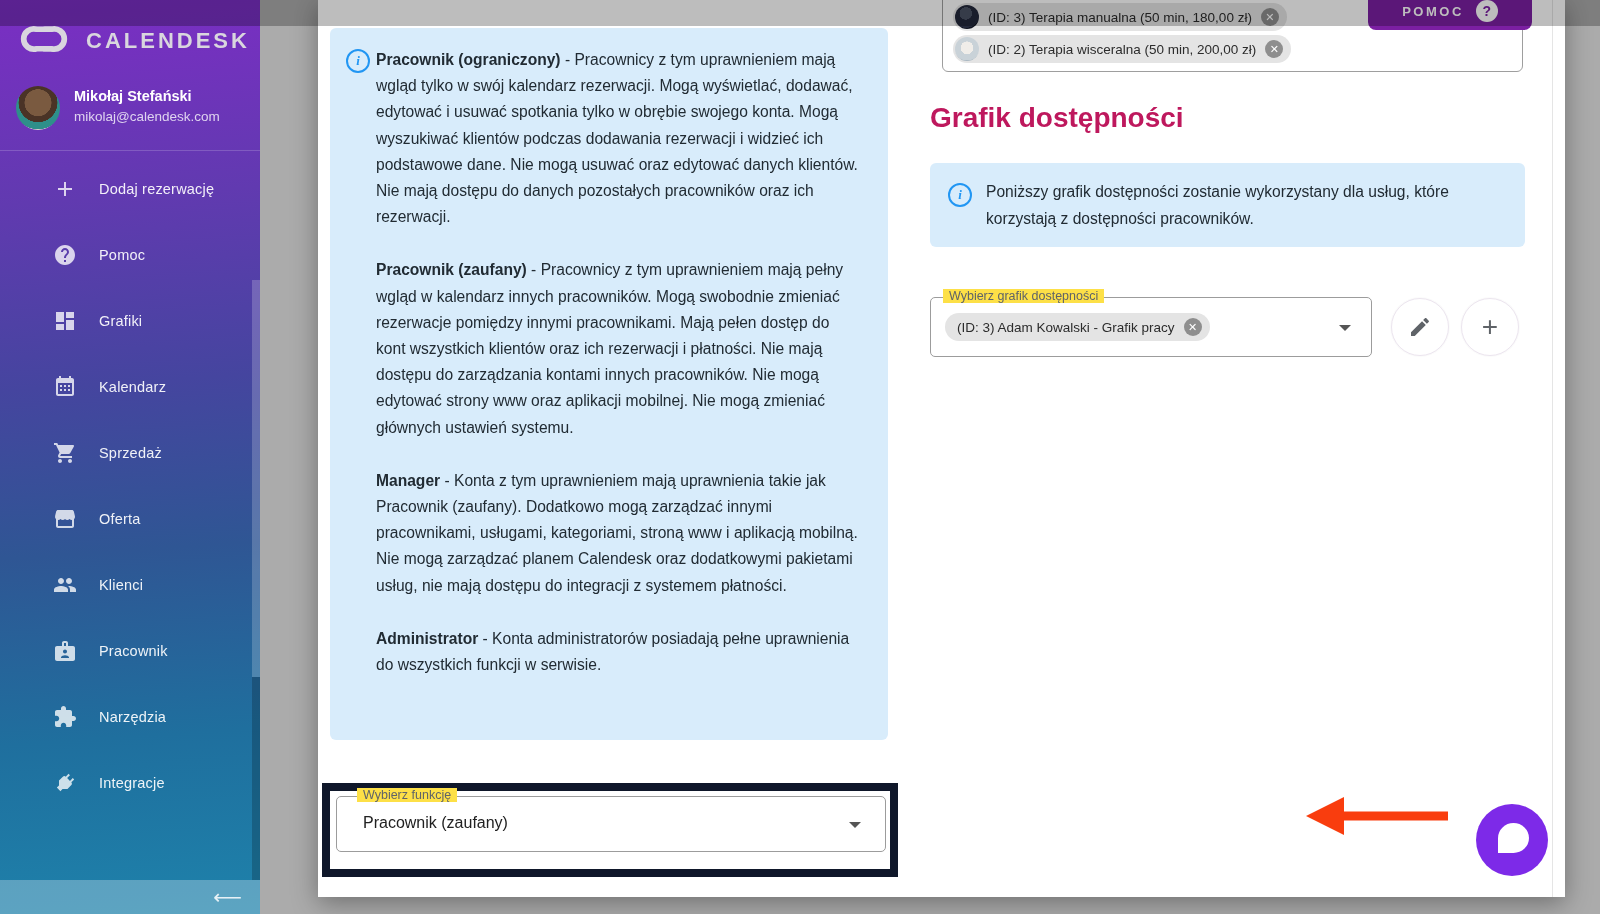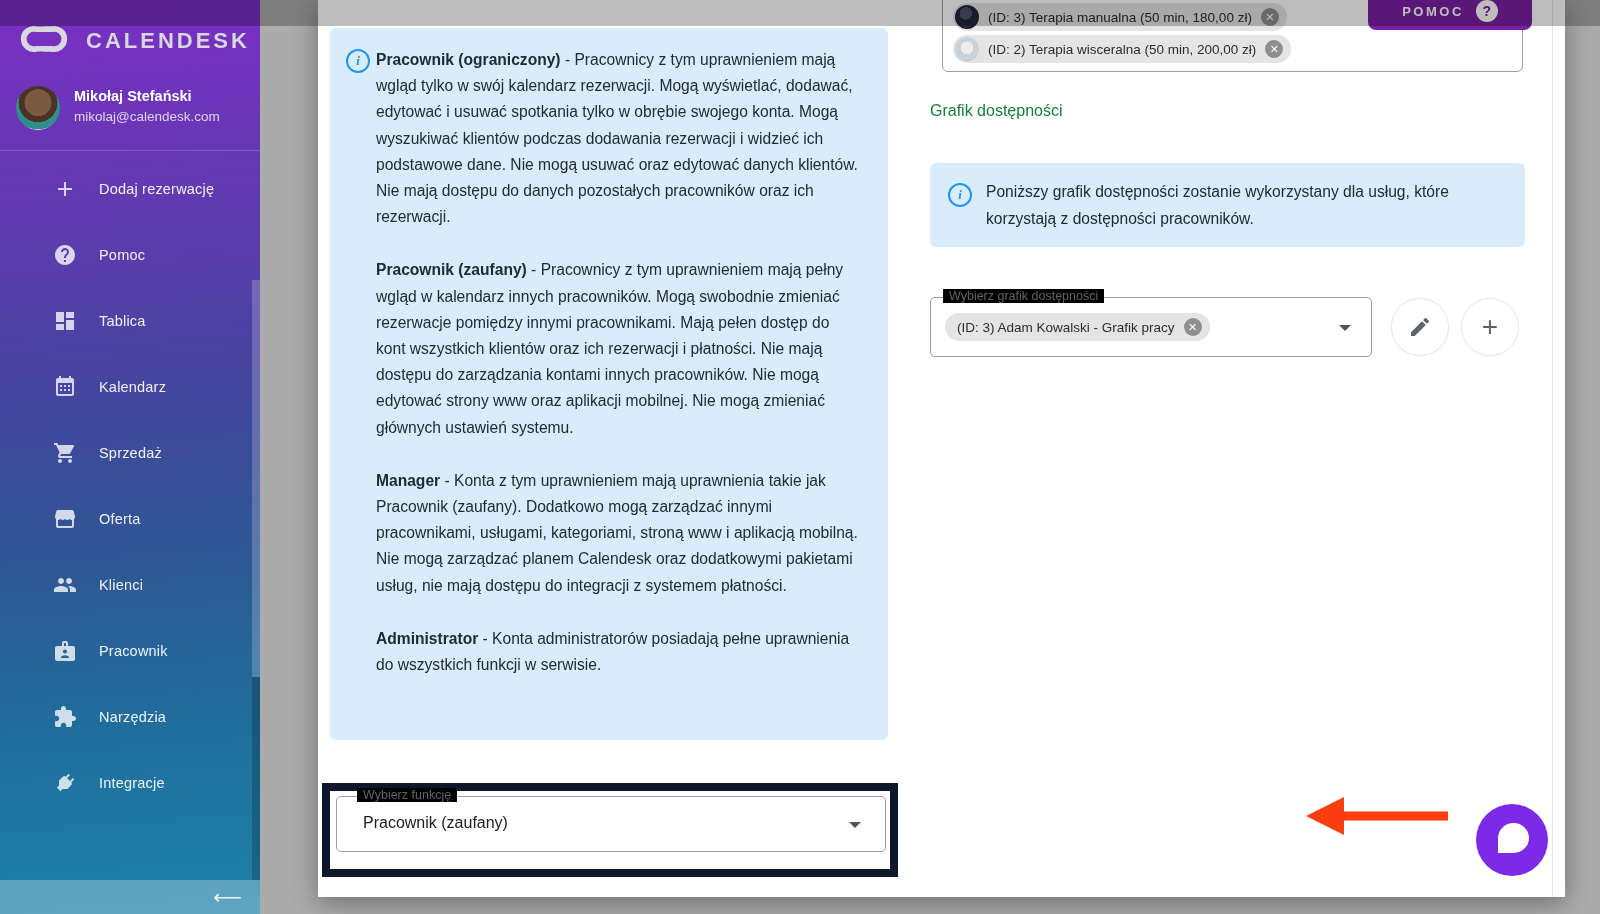--- a/index.html
+++ b/index.html
@@ -36,37 +36,37 @@
   .info-icon{position:absolute;left:16px;top:21px;width:20px;height:20px;border:2px solid #2196f3;border-radius:50%;
     color:#2196f3;font-size:13px;font-weight:bold;display:flex;align-items:center;justify-content:center;font-family:"Liberation Serif",serif;font-style:italic;}
   .info-text{margin-left:46px;font-size:15.6px;line-height:26.2px;}
   .info-text p{margin:0 0 27px 0;}
   .info-text b{font-weight:bold;}
   
   .red-frame{position:absolute;left:4px;top:783px;width:576px;height:94px;box-sizing:border-box;
     border:8px solid #0f172a;z-index:20;}
   .select-box{position:relative;background:#fff;border:1px solid #9c9c9c;border-radius:5px;box-sizing:border-box;cursor:pointer;}
   .role-select{position:absolute;left:6px;top:5px;width:550px;height:56px;}
-  .float-label{position:absolute;top:-9px;left:20px;background:#000000;padding:0 6px;font-size:12.5px;color:#5f6368;}
+  .float-label{position:absolute;top:-9px;left:20px;background:#fde047;padding:0 6px;font-size:12.5px;color:#5f6368;}
   .role-value{position:absolute;left:26px;top:17px;font-size:16px;color:#212121;}
   .caret{width:0;height:0;border-left:6px solid transparent;border-right:6px solid transparent;border-top:6px solid #555;position:absolute;}
   .role-caret{right:24px;top:25px;}
   .arrow{position:absolute;left:988px;top:796px;z-index:20;}
   
   .chips-box{position:absolute;left:624px;top:-8px;width:581px;height:80px;border:1px solid #9e9e9e;border-radius:6px;
     box-sizing:border-box;padding:10px 10px 0 10px;}
   .chip{display:flex;align-items:center;width:fit-content;background:#e4e4e4;border-radius:15px;height:28px;
     padding:0 8px 0 2px;margin-bottom:4px;}
   .chip-avatar{width:24px;height:24px;border-radius:50%;flex:none;margin-right:9px;}
   .chip-avatar.dark{background:radial-gradient(circle at 45% 35%,#4a5163 0 30%,#23283a 31% 70%,#0f1320 71%);}
   .chip-avatar.light{background:radial-gradient(circle at 50% 45%,#f0ede9 0 35%,#c9d2d8 36% 70%,#aab8c2 71%);}
   .chip-label{font-size:13.5px;color:#2c2c2c;}
   .chip-x{width:18px;height:18px;border-radius:50%;background:#8e8e8e;color:#fff;font-size:11px;line-height:18px;
     text-align:center;margin-left:9px;flex:none;cursor:pointer;}
-  .section-heading{position:absolute;left:612px;top:102px;font-size:16px;font-weight:normal;color:#15803d;}
+  .section-heading{position:absolute;left:612px;top:102px;font-size:28px;font-weight:bold;color:#be185d;}
   .info-box2{position:absolute;left:612px;top:163px;width:595px;height:84px;background:#d8ecfb;border-radius:6px;
     box-sizing:border-box;color:#212b33;}
   .info-icon2{position:absolute;left:18px;top:20px;width:20px;height:20px;border:2px solid #2196f3;border-radius:50%;
     color:#2196f3;font-size:13px;font-weight:bold;display:flex;align-items:center;justify-content:center;font-family:"Liberation Serif",serif;font-style:italic;}
   .info-text2{margin:15px 24px 14px 56px;font-size:15.6px;line-height:27px;}
   .sched-select{position:absolute;left:612px;top:297px;width:442px;height:60px;}
   .sched-chip{position:absolute;left:14px;top:15px;}
   .sched-caret{right:20px;top:27px;}
   .round-btn{position:absolute;width:58px;height:58px;border-radius:50%;background:#fff;border:1px solid #ece5ef;
     box-sizing:border-box;display:flex;align-items:center;justify-content:center;cursor:pointer;
@@ -126,21 +126,21 @@
             </svg>
           </span>
         <span class="nav-label">Pomoc</span>
       </div>
       <div class="nav-item">
         <span class="nav-icon">
           <svg viewBox="0 0 24 24">
               <path d="M3 13h8V3H3v10zm0 8h8v-6H3v6zm10 0h8V11h-8v10zm0-18v6h8V3h-8z"></path>
             </svg>
           </span>
-        <span class="nav-label">Tablica</span>
+        <span class="nav-label">Grafiki</span>
       </div>
       <div class="nav-item">
         <span class="nav-icon">
           <svg viewBox="0 0 24 24">
               <path d="M16 1v2H8V1H6v2H5c-1.11 0-1.99.9-1.99 2L3 19c0 1.1.89 2 2 2h14c1.1 0 2-.9 2-2V5c0-1.1-.9-2-2-2h-1V1h-2zm3 18H5V8h14v11zM7 10h2v2H7zm4 0h2v2h-2zm4 0h2v2h-2zM7 14h2v2H7zm4 0h2v2h-2zm4 0h2v2h-2z"></path>
             </svg>
           </span>
         <span class="nav-label">Kalendarz</span>
       </div>
       <div class="nav-item">

